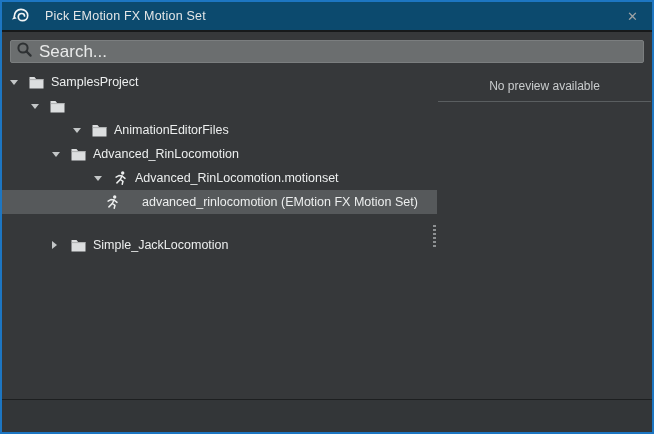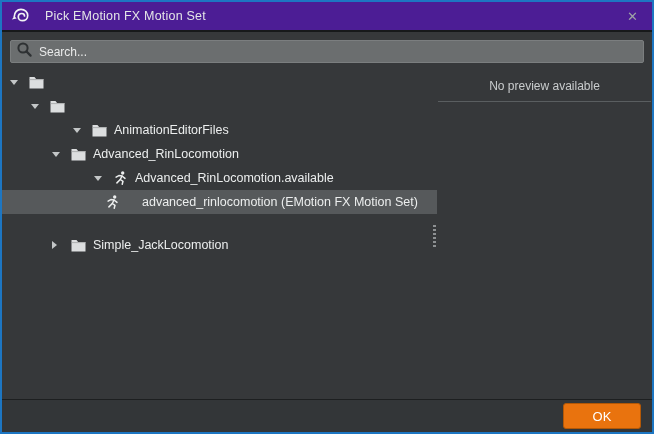--- a/index.html
+++ b/index.html
@@ -7,41 +7,41 @@
   #window{
     width:654px;height:434px;
     border:2px solid var(--focus-border,#1d76c2);
     background:#36383a;
     display:flex;flex-direction:column;
     font-family:"Liberation Sans",sans-serif;
     overflow:hidden;
   }
   
   #titlebar{
-    height:30px;flex:0 0 30px;background:#4c1d95;
+    height:30px;flex:0 0 30px;background:#0c4a6e;
     border-bottom:2px solid #17191a;
     display:flex;align-items:center;padding:0 10px 0 7px;
   }
   #logo{width:24px;height:24px;margin-right:12px;display:flex;align-items:center;justify-content:center;}
   #dialog-title{color:#e4e6e7;font-size:12.5px;letter-spacing:.2px;}
   #close-btn{
     margin-left:auto;color:#9fa4a6;font-size:13px;line-height:13px;
     background:none;border:none;cursor:default;padding:2px 4px;font-family:inherit;
   }
   
   #search-row{flex:0 0 38px;padding:8px 8px 7px 8px;}
   #search-box{
     height:23px;background:var(--search-field,#6b6e6f);
     border:1px solid #7b7e7f;border-radius:2px;
     display:flex;align-items:center;padding:0 4px 0 5px;
   }
   #search-box svg{flex:0 0 auto;margin-right:4px;}
   #search-input{
     flex:1;background:transparent;border:none;outline:none;
-    color:#f2f3f3;font-size:12px;font-family:inherit;height:20px;
+    color:#f2f3f3;font-size:17px;font-family:inherit;height:20px;
   }
   #search-input::placeholder{color:#e9eaea;opacity:1;}
   
   #content{flex:1;display:flex;min-height:0;}
   #tree{width:435px;flex:0 0 435px;position:relative;}
   .tree-row{
     height:24px;display:flex;align-items:center;
     color:#eceeee;font-size:12.5px;white-space:nowrap;
   }
   .tree-row.selected{background:var(--selection,#56595b);}
@@ -107,20 +107,21 @@
     <span class="arrow down">
             <i></i>
           </span>
     <span class="row-icon">
       <svg width="15" height="13" viewBox="0 0 15 13">
         <path d="M0.5 1 h5 l1.6 1.9 h7.4 v9.6 h-14 z" fill="#dcdedf"></path>
         <path d="M0.5 3.6 h14" stroke="#9fa2a3" stroke-width="0.8"></path>
       </svg>
     </span>
 
+    <span class="tree-label">SamplesProject</span>
   </div>
         <div class="tree-row" style="padding-left: 29px;">
     <span class="arrow down">
             <i></i>
           </span>
     <span class="row-icon">
       <svg width="15" height="13" viewBox="0 0 15 13">
         <path d="M0.5 1 h5 l1.6 1.9 h7.4 v9.6 h-14 z" fill="#dcdedf"></path>
         <path d="M0.5 3.6 h14" stroke="#9fa2a3" stroke-width="0.8"></path>
       </svg>
@@ -161,21 +162,21 @@
     <span class="row-icon">
       <svg width="16" height="16" viewBox="0 0 16 16">
         <circle cx="10.7" cy="3" r="1.7" fill="#eceeee"></circle>
         <g fill="none" stroke="#eceeee" stroke-width="1.5" stroke-linecap="round" stroke-linejoin="round">
           <path d="M13 8.4 L10 6 L6.9 5.6 L4.1 7.2"></path>
           <path d="M10 6 L8.3 9.5 L11 11.3 L10.2 14.2"></path>
           <path d="M8.3 9.5 L4.9 12.9"></path>
         </g>
       </svg>
     </span>
-    <span class="tree-label">Advanced_RinLocomotion.available</span>
+    <span class="tree-label">Advanced_RinLocomotion.motionset</span>
   </div>
         <div class="tree-row selected" style="padding-left: 69px; gap: 15px;">
     <span class="arrow none"></span>
 
     <span class="row-icon">
       <svg width="16" height="16" viewBox="0 0 16 16">
         <circle cx="10.7" cy="3" r="1.7" fill="#eceeee"></circle>
         <g fill="none" stroke="#eceeee" stroke-width="1.5" stroke-linecap="round" stroke-linejoin="round">
           <path d="M13 8.4 L10 6 L6.9 5.6 L4.1 7.2"></path>
           <path d="M10 6 L8.3 9.5 L11 11.3 L10.2 14.2"></path>
@@ -200,16 +201,15 @@
   </div>
         <div id="scroll-handle"></div>
     </div>
     <div id="preview">
       <div id="no-preview">No preview available</div>
       <hr id="preview-divider">
     </div>
   </div>
 
   <div id="footer">
-    <button id="ok-btn" class="btn">OK</button>
   </div>
 
 </div>
 
 </body></html>

